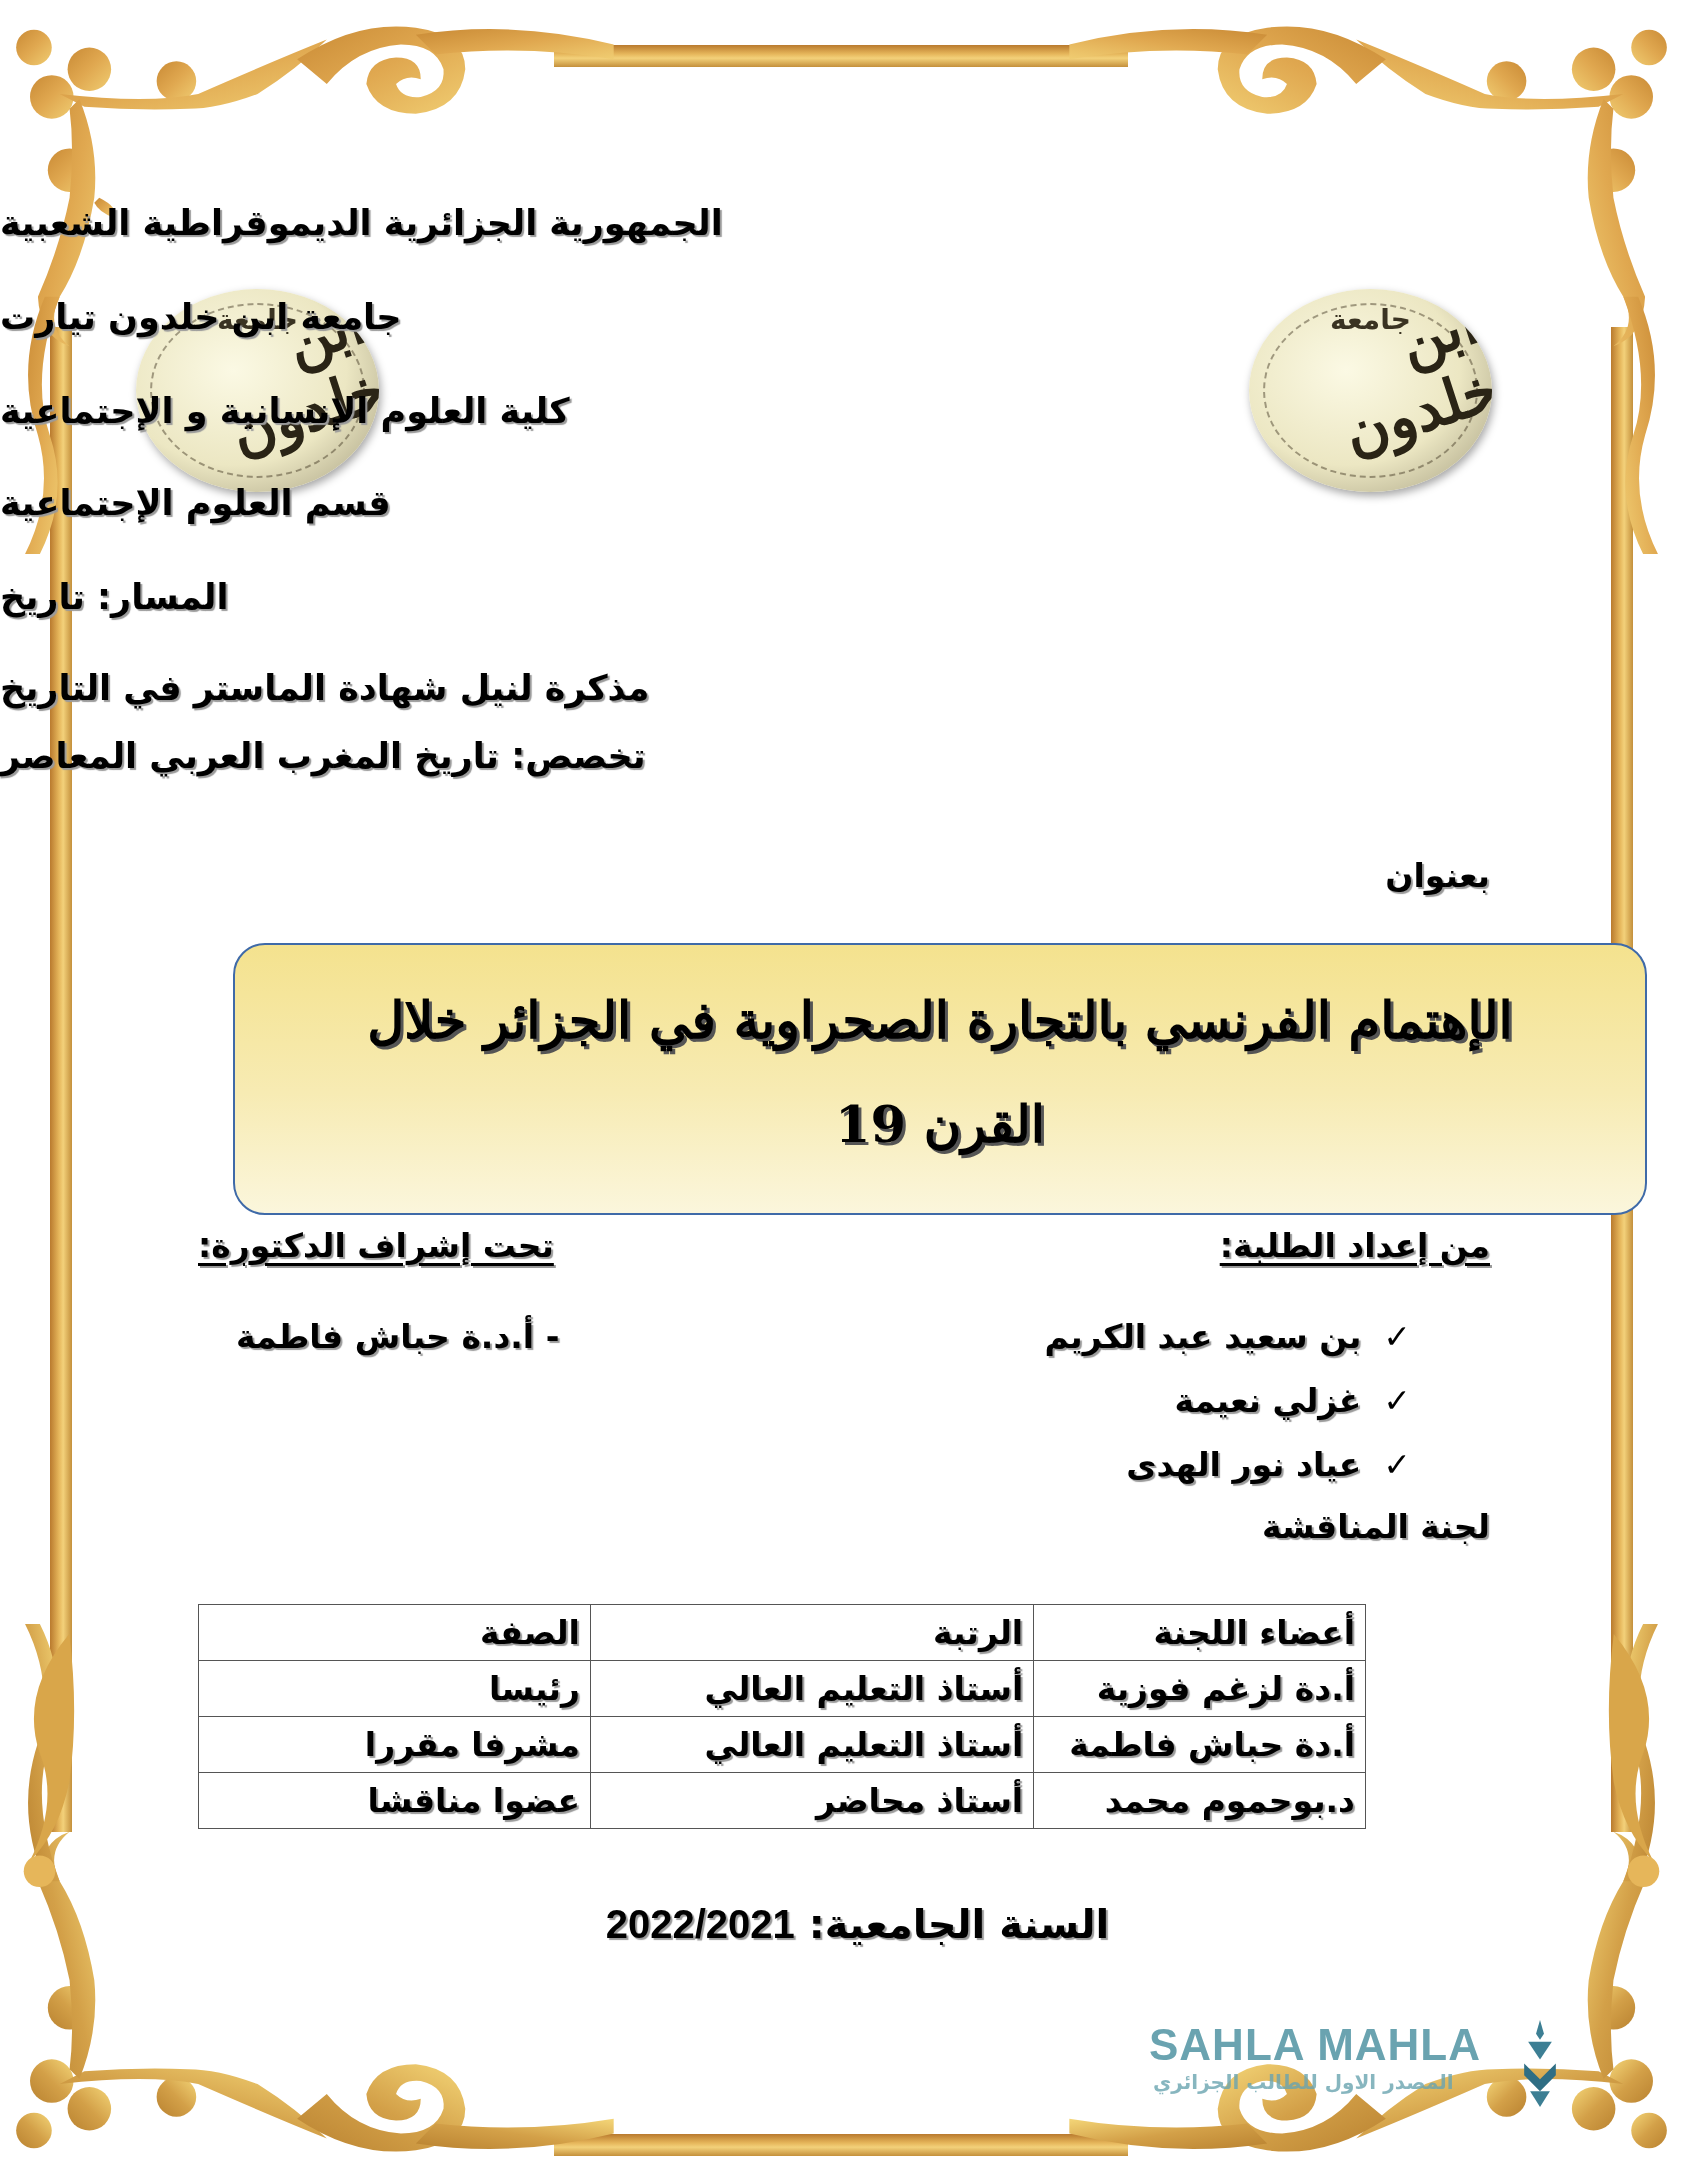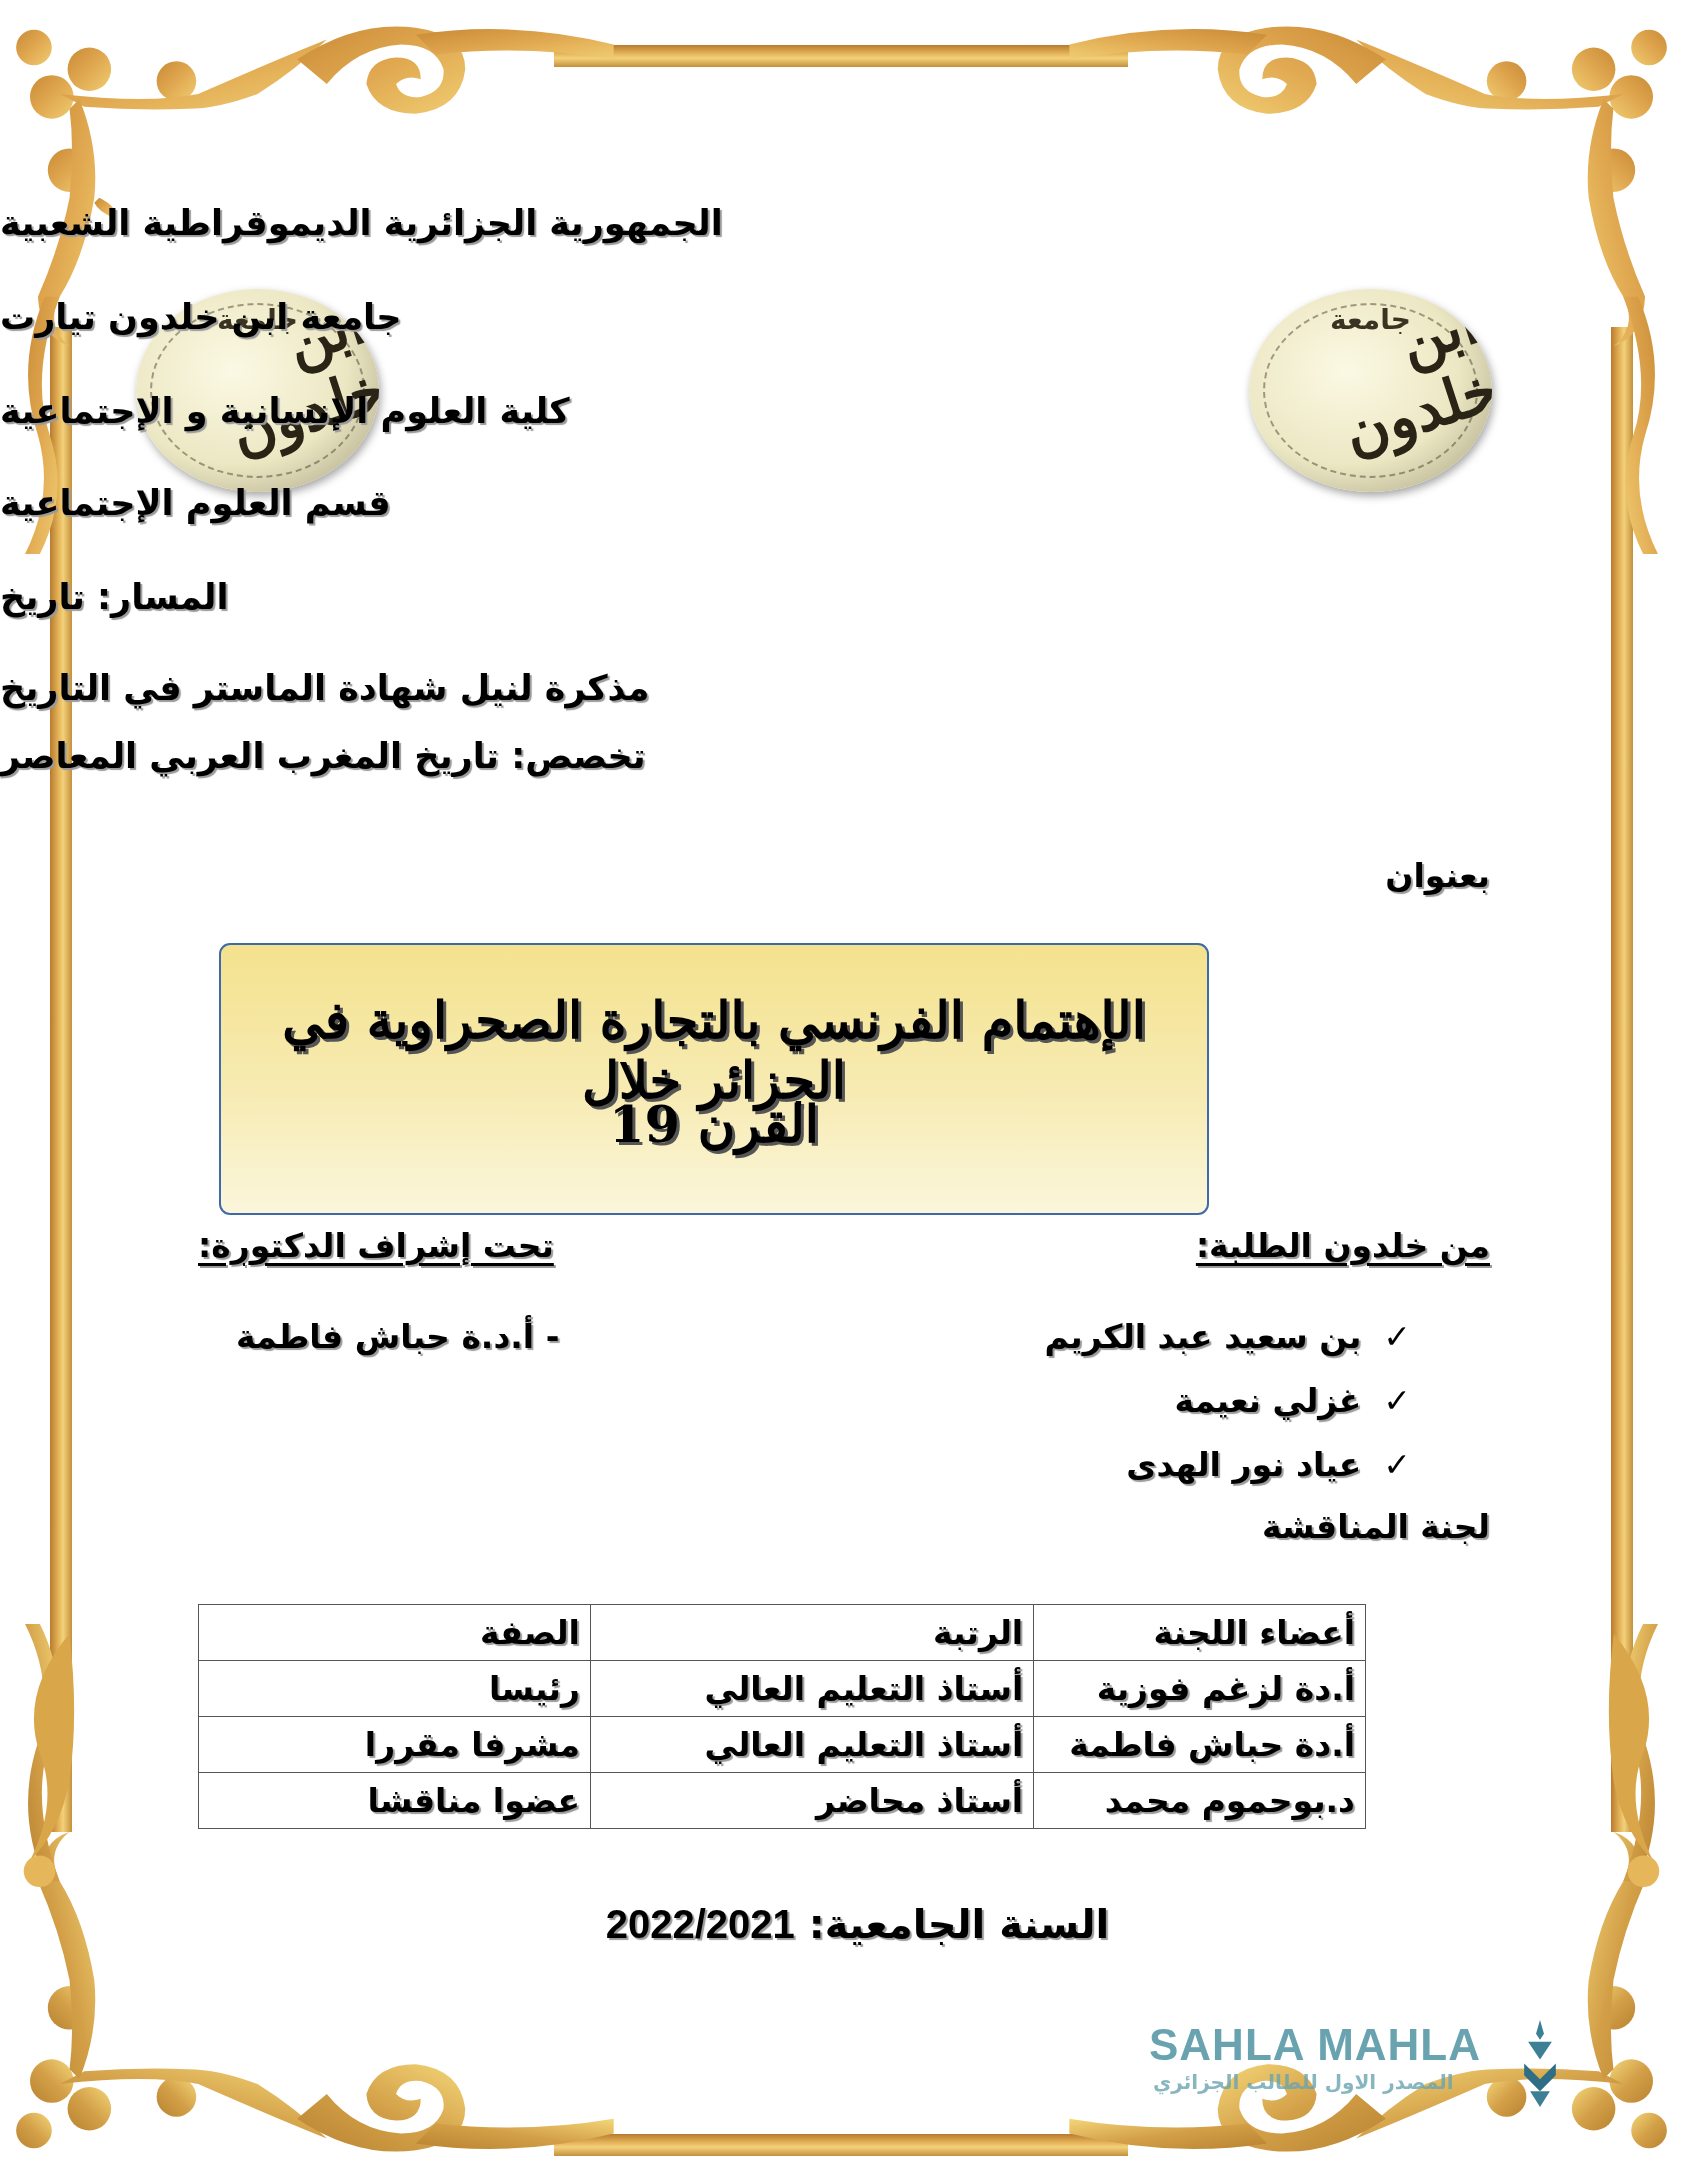--- a/index.html
+++ b/index.html
@@ -37,22 +37,22 @@
   }
   .logo .arc-top {
     position: absolute; top: 14px; left: 0; width: 100%; text-align: center;
     direction: rtl; font-size: 28px; font-weight: bold; color: #3a3322;
   }
   .label {
     position: absolute; direction: rtl; font-weight: bold; font-size: 33px;
     text-shadow: 2px 2px 1px #9a9a9a; white-space: nowrap;
   }
   .title-box {
-    position: absolute; left: 219px; top: 943px; width: 990px; height: 272px;
-    border: 2px solid #3f6aa8; border-radius: 11px;
+    position: absolute; left: 233px; top: 943px; width: 1414px; height: 272px;
+    border: 2px solid #3f6aa8; border-radius: 32px;
     background: linear-gradient(180deg, #f4e28e 0%, #f7ebb3 55%, #fbf6dc 100%);
     box-sizing: border-box;
   }
   .title-line {
     position: absolute; left: 0; width: 100%; text-align: center; direction: rtl;
     font-family: "DejaVu Serif", serif; font-weight: bold; font-size: 51px;
     text-shadow: 3px 3px 0 #555; letter-spacing: -1px;
   }
   .underlined { text-decoration: underline; text-underline-offset: 6px; text-decoration-thickness: 3px; }
   .student {
@@ -215,21 +215,21 @@
 <div class="hdr" style="top:663px;">مذكرة لنيل شهادة الماستر في التاريخ</div>
 <div class="hdr" style="top:731px;">تخصص: تاريخ المغرب العربي المعاصر</div>
 
 <div class="label" style="right:193px; top:856px;">بعنوان</div>
 
 <div class="title-box">
   <div class="title-line" style="top:45px;">الإهتمام الفرنسي بالتجارة الصحراوية في الجزائر خلال</div>
   <div class="title-line" style="top:149px;">القرن 19</div>
 </div>
 
-<div class="label underlined" style="right:193px; top:1226px;">من خلدون الطلبة:</div>
+<div class="label underlined" style="right:193px; top:1226px;">من إعداد الطلبة:</div>
 <div class="label underlined" style="left:198px; top:1226px;">تحت إشراف الدكتورة:</div>
 
 <div class="student" style="right:272px; top:1317px;text-align:right;">
   <span class="check">✓</span><span>بن سعيد عبد الكريم</span>
 </div>
 <div class="student" style="right:272px; top:1381px;">
   <span class="check">✓</span><span>غزلي نعيمة</span>
 </div>
 <div class="student" style="right:272px; top:1445px;">
   <span class="check">✓</span><span>عياد نور الهدى</span>

